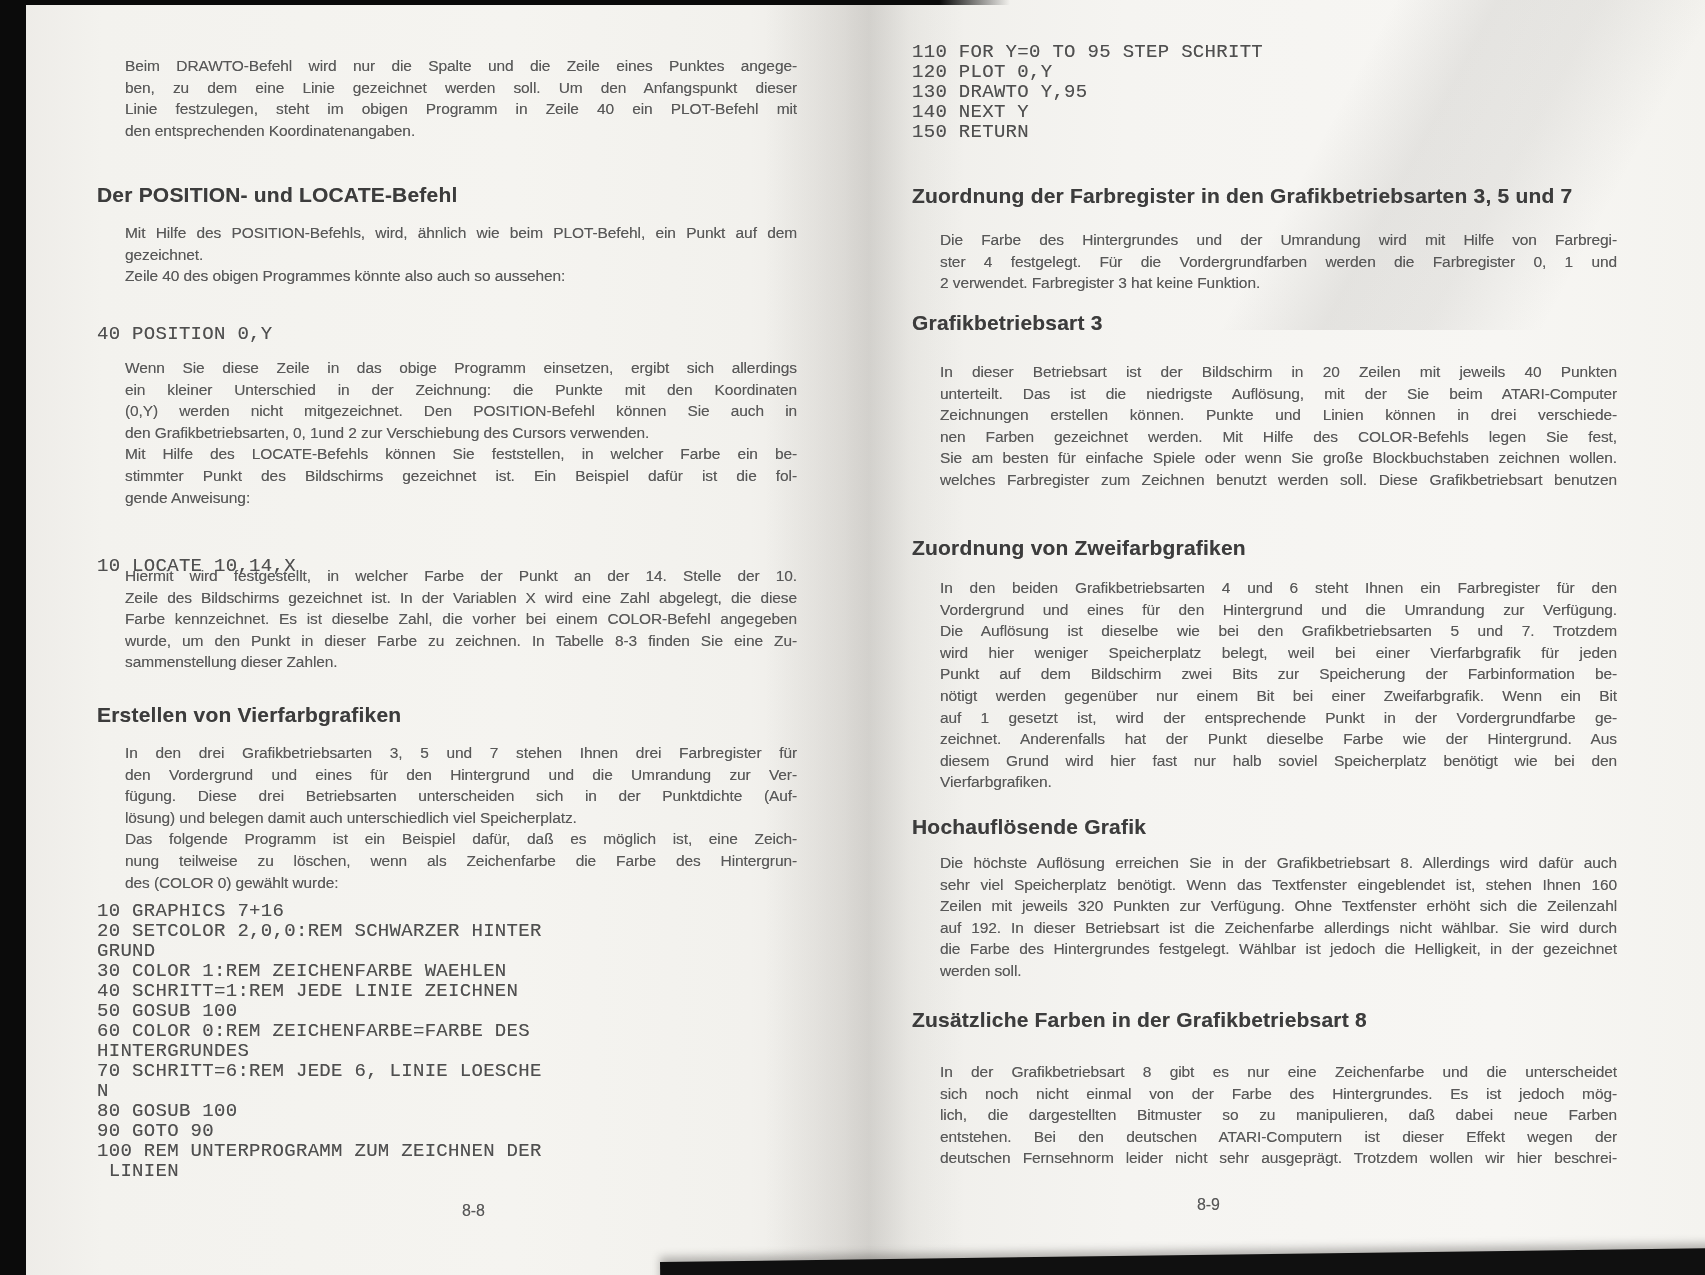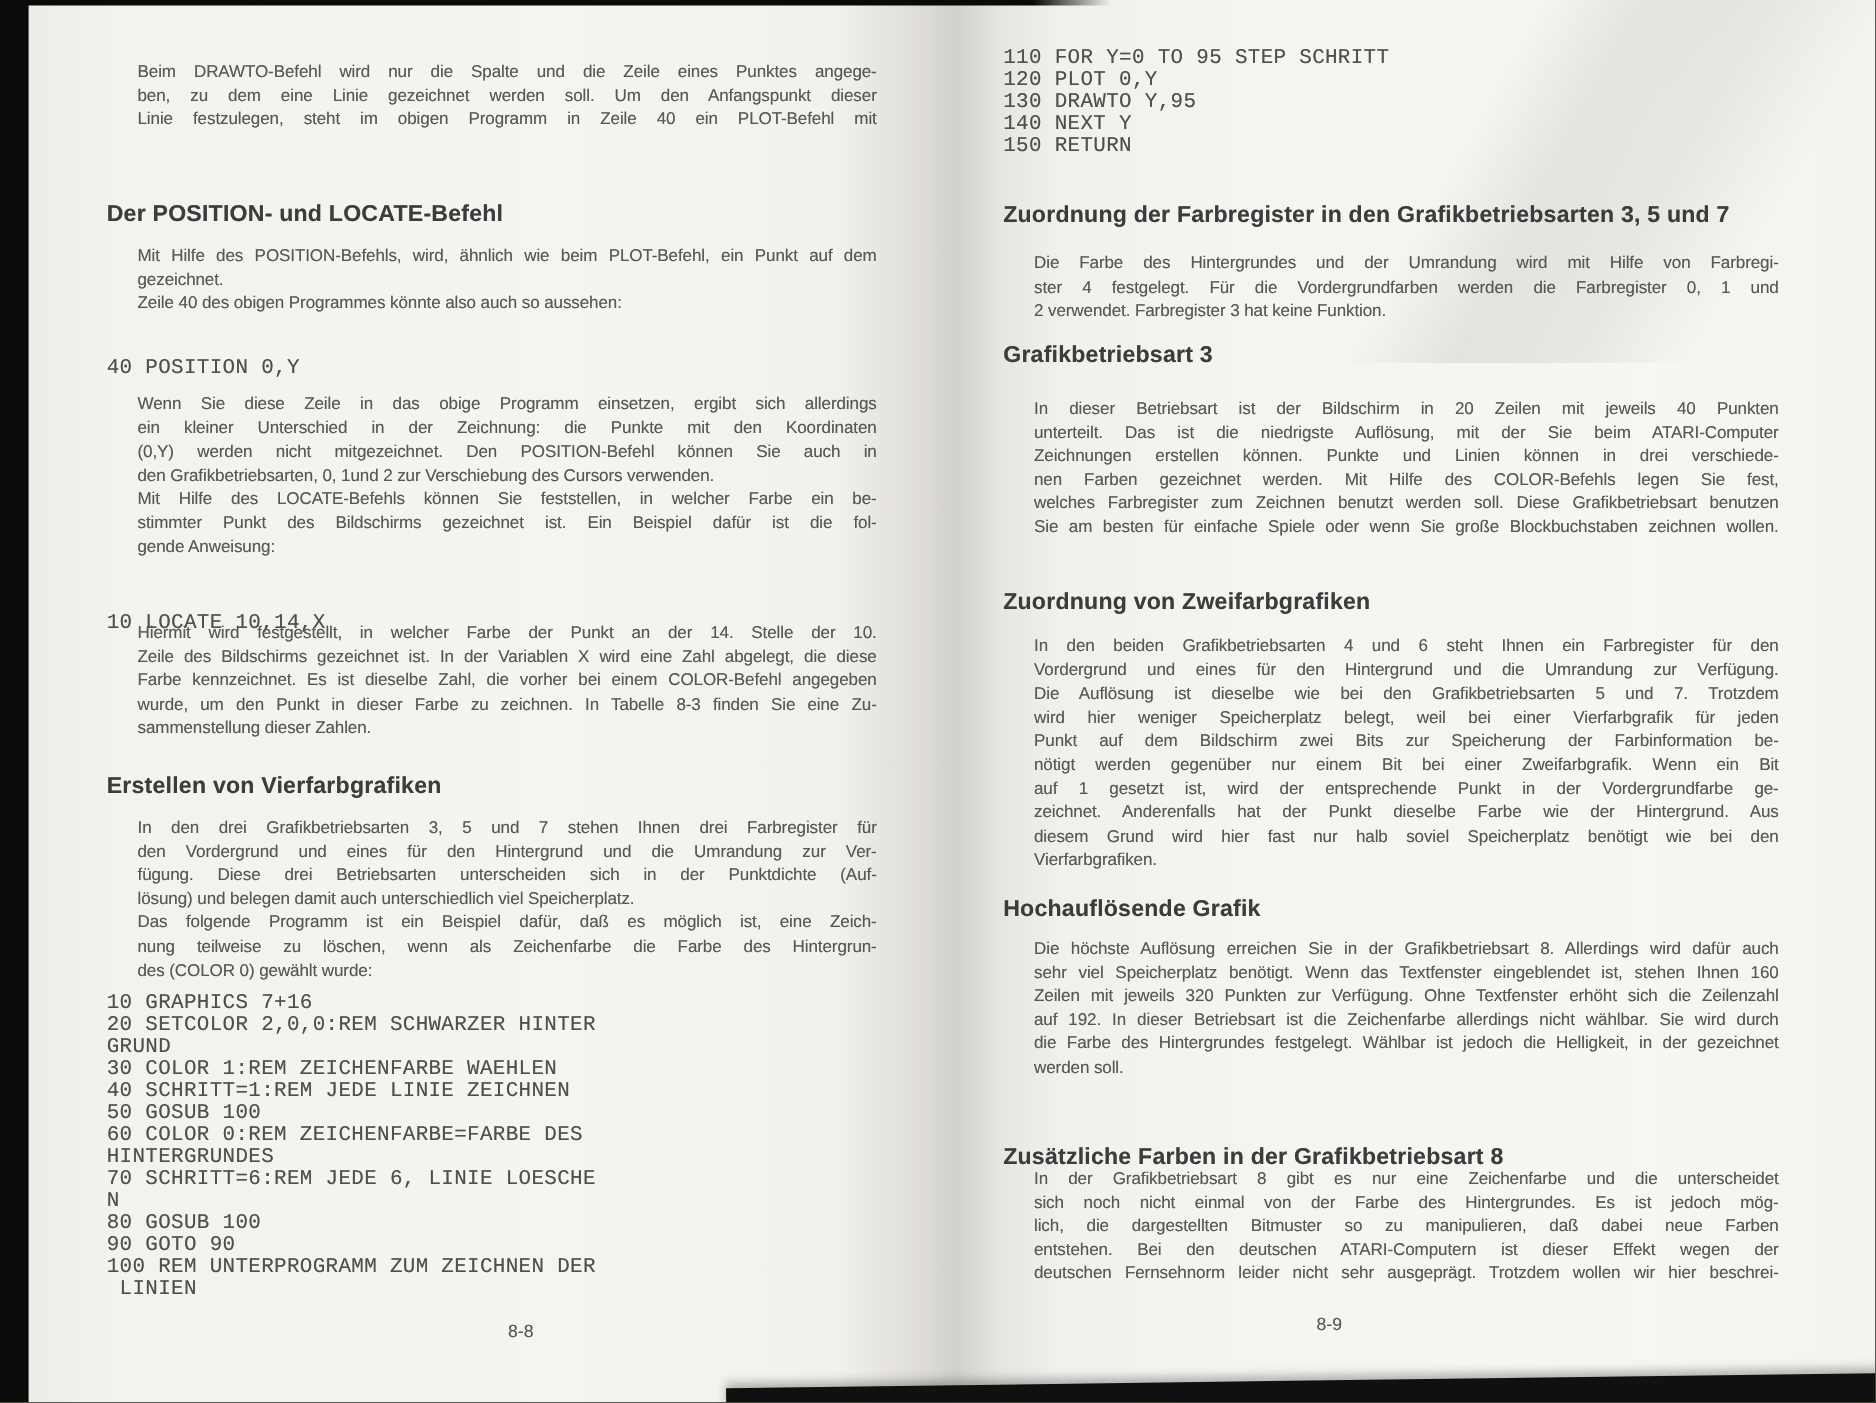--- a/index.html
+++ b/index.html
@@ -42,20 +42,21 @@
   <div class="edge-top"></div>
   <div class="edge-left"></div>
   <div class="edge-bottom"></div>
 
   <div class="col col-left">
 
     <div class="blk bodytxt" style="top:55px">
       <div class="ln">Beim DRAWTO-Befehl wird nur die Spalte und die Zeile eines Punktes angege-</div>
       <div class="ln">ben, zu dem eine Linie gezeichnet werden soll. Um den Anfangspunkt dieser</div>
       <div class="ln">Linie festzulegen, steht im obigen Programm in Zeile 40 ein PLOT-Befehl mit</div>
+      <div class="ln end">den entsprechenden Koordinatenangaben.</div>
     </div>
 
     <h2 class="blk hd" style="top:182px">Der POSITION- und LOCATE-Befehl</h2>
 
     <div class="blk bodytxt" style="top:222px">
       <div class="ln">Mit Hilfe des POSITION-Befehls, wird, ähnlich wie beim PLOT-Befehl, ein Punkt auf dem</div>
       <div class="ln end">gezeichnet.</div>
       <div class="ln end">Zeile 40 des obigen Programmes könnte also auch so aussehen:</div>
     </div>
 
@@ -127,22 +128,22 @@
       <div class="ln end">2 verwendet. Farbregister 3 hat keine Funktion.</div>
     </div>
 
     <h2 class="blk hd" style="top:310px">Grafikbetriebsart 3</h2>
 
     <div class="blk bodytxt" style="top:361px">
       <div class="ln">In dieser Betriebsart ist der Bildschirm in 20 Zeilen mit jeweils 40 Punkten</div>
       <div class="ln">unterteilt. Das ist die niedrigste Auflösung, mit der Sie beim ATARI-Computer</div>
       <div class="ln">Zeichnungen erstellen können. Punkte und Linien können in drei verschiede-</div>
       <div class="ln">nen Farben gezeichnet werden. Mit Hilfe des COLOR-Befehls legen Sie fest,</div>
+      <div class="ln">Sie am besten für einfache Spiele oder wenn Sie große Blockbuchstaben zeichnen wollen.</div>
       <div class="ln">welches Farbregister zum Zeichnen benutzt werden soll. Diese Grafikbetriebsart benutzen</div>
-      <div class="ln">Sie am besten für einfache Spiele oder wenn Sie große Blockbuchstaben zeichnen wollen.</div>
     </div>
 
     <h2 class="blk hd" style="top:535px">Zuordnung von Zweifarbgrafiken</h2>
 
     <div class="blk bodytxt" style="top:577px">
       <div class="ln">In den beiden Grafikbetriebsarten 4 und 6 steht Ihnen ein Farbregister für den</div>
       <div class="ln">Vordergrund und eines für den Hintergrund und die Umrandung zur Verfügung.</div>
       <div class="ln">Die Auflösung ist dieselbe wie bei den Grafikbetriebsarten 5 und 7. Trotzdem</div>
       <div class="ln">wird hier weniger Speicherplatz belegt, weil bei einer Vierfarbgrafik für jeden</div>
       <div class="ln">Punkt auf dem Bildschirm zwei Bits zur Speicherung der Farbinformation be-</div>
@@ -157,21 +158,21 @@
 
     <div class="blk bodytxt" style="top:852px">
       <div class="ln">Die höchste Auflösung erreichen Sie in der Grafikbetriebsart 8. Allerdings wird dafür auch</div>
       <div class="ln">sehr viel Speicherplatz benötigt. Wenn das Textfenster eingeblendet ist, stehen Ihnen 160</div>
       <div class="ln">Zeilen mit jeweils 320 Punkten zur Verfügung. Ohne Textfenster erhöht sich die Zeilenzahl</div>
       <div class="ln">auf 192. In dieser Betriebsart ist die Zeichenfarbe allerdings nicht wählbar. Sie wird durch</div>
       <div class="ln">die Farbe des Hintergrundes festgelegt. Wählbar ist jedoch die Helligkeit, in der gezeichnet</div>
       <div class="ln end">werden soll.</div>
     </div>
 
-    <h2 class="blk hd" style="top:1039px">Zusätzliche Farben in der Grafikbetriebsart 8</h2>
+    <h2 class="blk hd" style="top:1007px">Zusätzliche Farben in der Grafikbetriebsart 8</h2>
 
     <div class="blk bodytxt" style="top:1061px">
       <div class="ln">In der Grafikbetriebsart 8 gibt es nur eine Zeichenfarbe und die unterscheidet</div>
       <div class="ln">sich noch nicht einmal von der Farbe des Hintergrundes. Es ist jedoch mög-</div>
       <div class="ln">lich, die dargestellten Bitmuster so zu manipulieren, daß dabei neue Farben</div>
       <div class="ln">entstehen. Bei den deutschen ATARI-Computern ist dieser Effekt wegen der</div>
       <div class="ln">deutschen Fernsehnorm leider nicht sehr ausgeprägt. Trotzdem wollen wir hier beschrei-</div>
     </div>
   </div>
 

